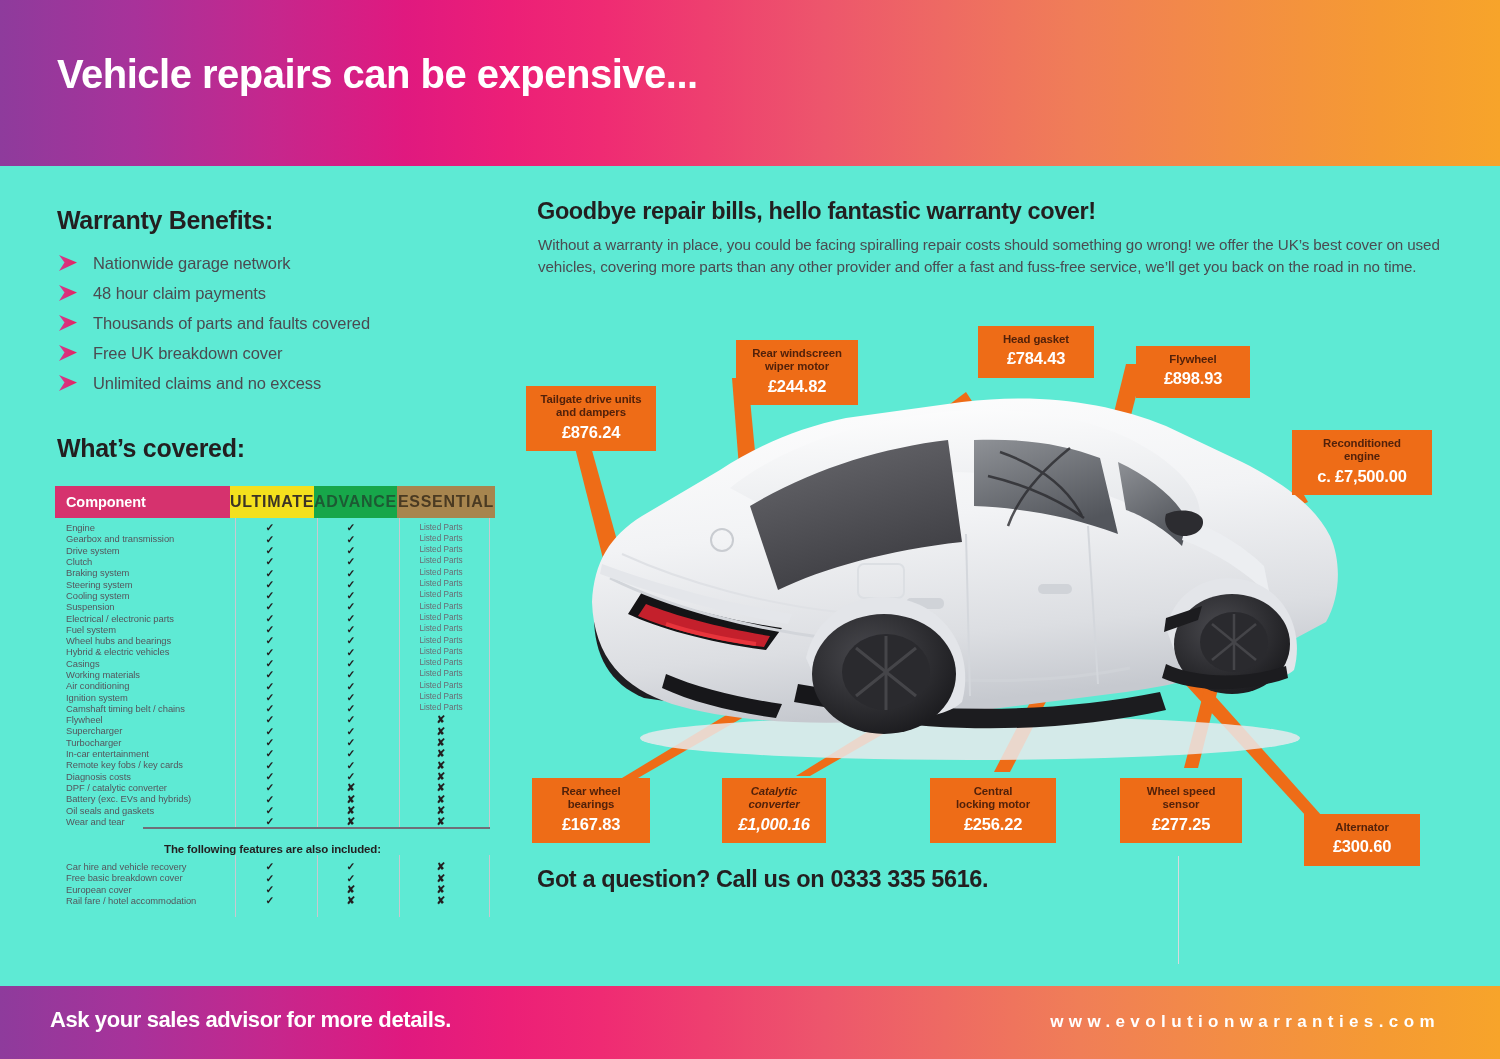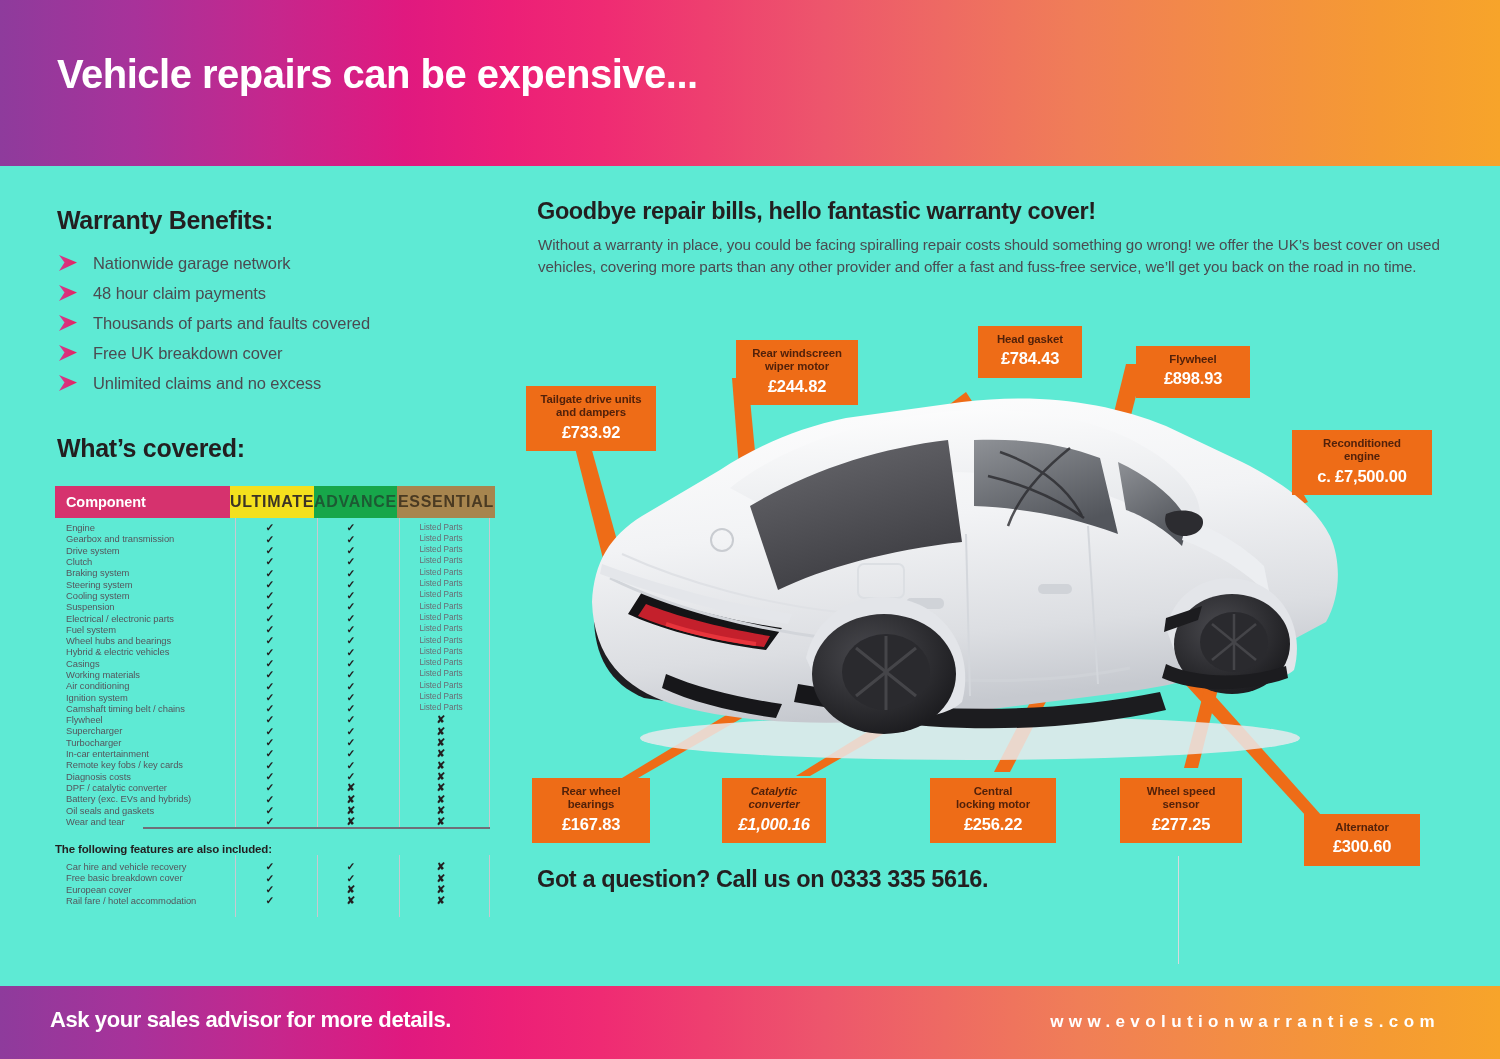--- a/index.html
+++ b/index.html
@@ -80,21 +80,21 @@
   .cell-mark.c3{flex:0 0 98px;font-size:8.2px;color:#6a6a72;font-weight:normal;}
   .cell-mark.c3.xm{font-size:10.5px;color:#231f20;font-weight:bold;}
 
   
   .vline{position:absolute;top:0;width:1px;background:#c9c9cf;}
 
   .tbl-rule{
     position:absolute;left:88px;top:0;width:347px;height:2px;background:#6f6f78;
   }
   .also-title{
-    text-align:left;font-size:11.5px;font-weight:bold;color:#231f20;
+    text-align:center;font-size:11.5px;font-weight:bold;color:#231f20;
     letter-spacing:-0.15px;
   }
 
   
   .right-col{position:absolute;left:510px;top:166px;width:990px;height:820px;}
   .r-h2{
     position:absolute;left:27px;top:32px;font-size:23.5px;font-weight:bold;color:#231f20;
     letter-spacing:-0.4px;white-space:nowrap;
   }
   .r-para{
@@ -590,30 +590,30 @@
 
           <path d="M596 252 L632 240 L628 254 L594 266 Z" fill="#1c1c1f"></path>
 
           <circle cx="152" cy="174" r="11" fill="none" stroke="#c9ccd1" stroke-width="2"></circle>
         </svg>
       </div>
 
       <div class="callout" style="left:16px;top:60px;width:130px;">
         <span class="cl">Tailgate drive units</span>
         <span class="cl">and dampers</span>
-        <span class="cv">£733.92</span>
+        <span class="cv">£876.24</span>
       </div>
 
       <div class="callout" style="left:226px;top:14px;width:122px;">
         <span class="cl">Rear windscreen</span>
         <span class="cl">wiper motor</span>
         <span class="cv">£244.82</span>
       </div>
 
-      <div class="callout" style="left:468px;top:0px;width:104px;">
+      <div class="callout" style="left:468px;top:0px;width:116px;">
         <span class="cl">Head gasket</span>
         <span class="cv">£784.43</span>
       </div>
 
       <div class="callout" style="left:626px;top:20px;width:114px;">
         <span class="cl">Flywheel</span>
         <span class="cv">£898.93</span>
       </div>
 
       <div class="callout" style="left:782px;top:104px;width:140px;">

